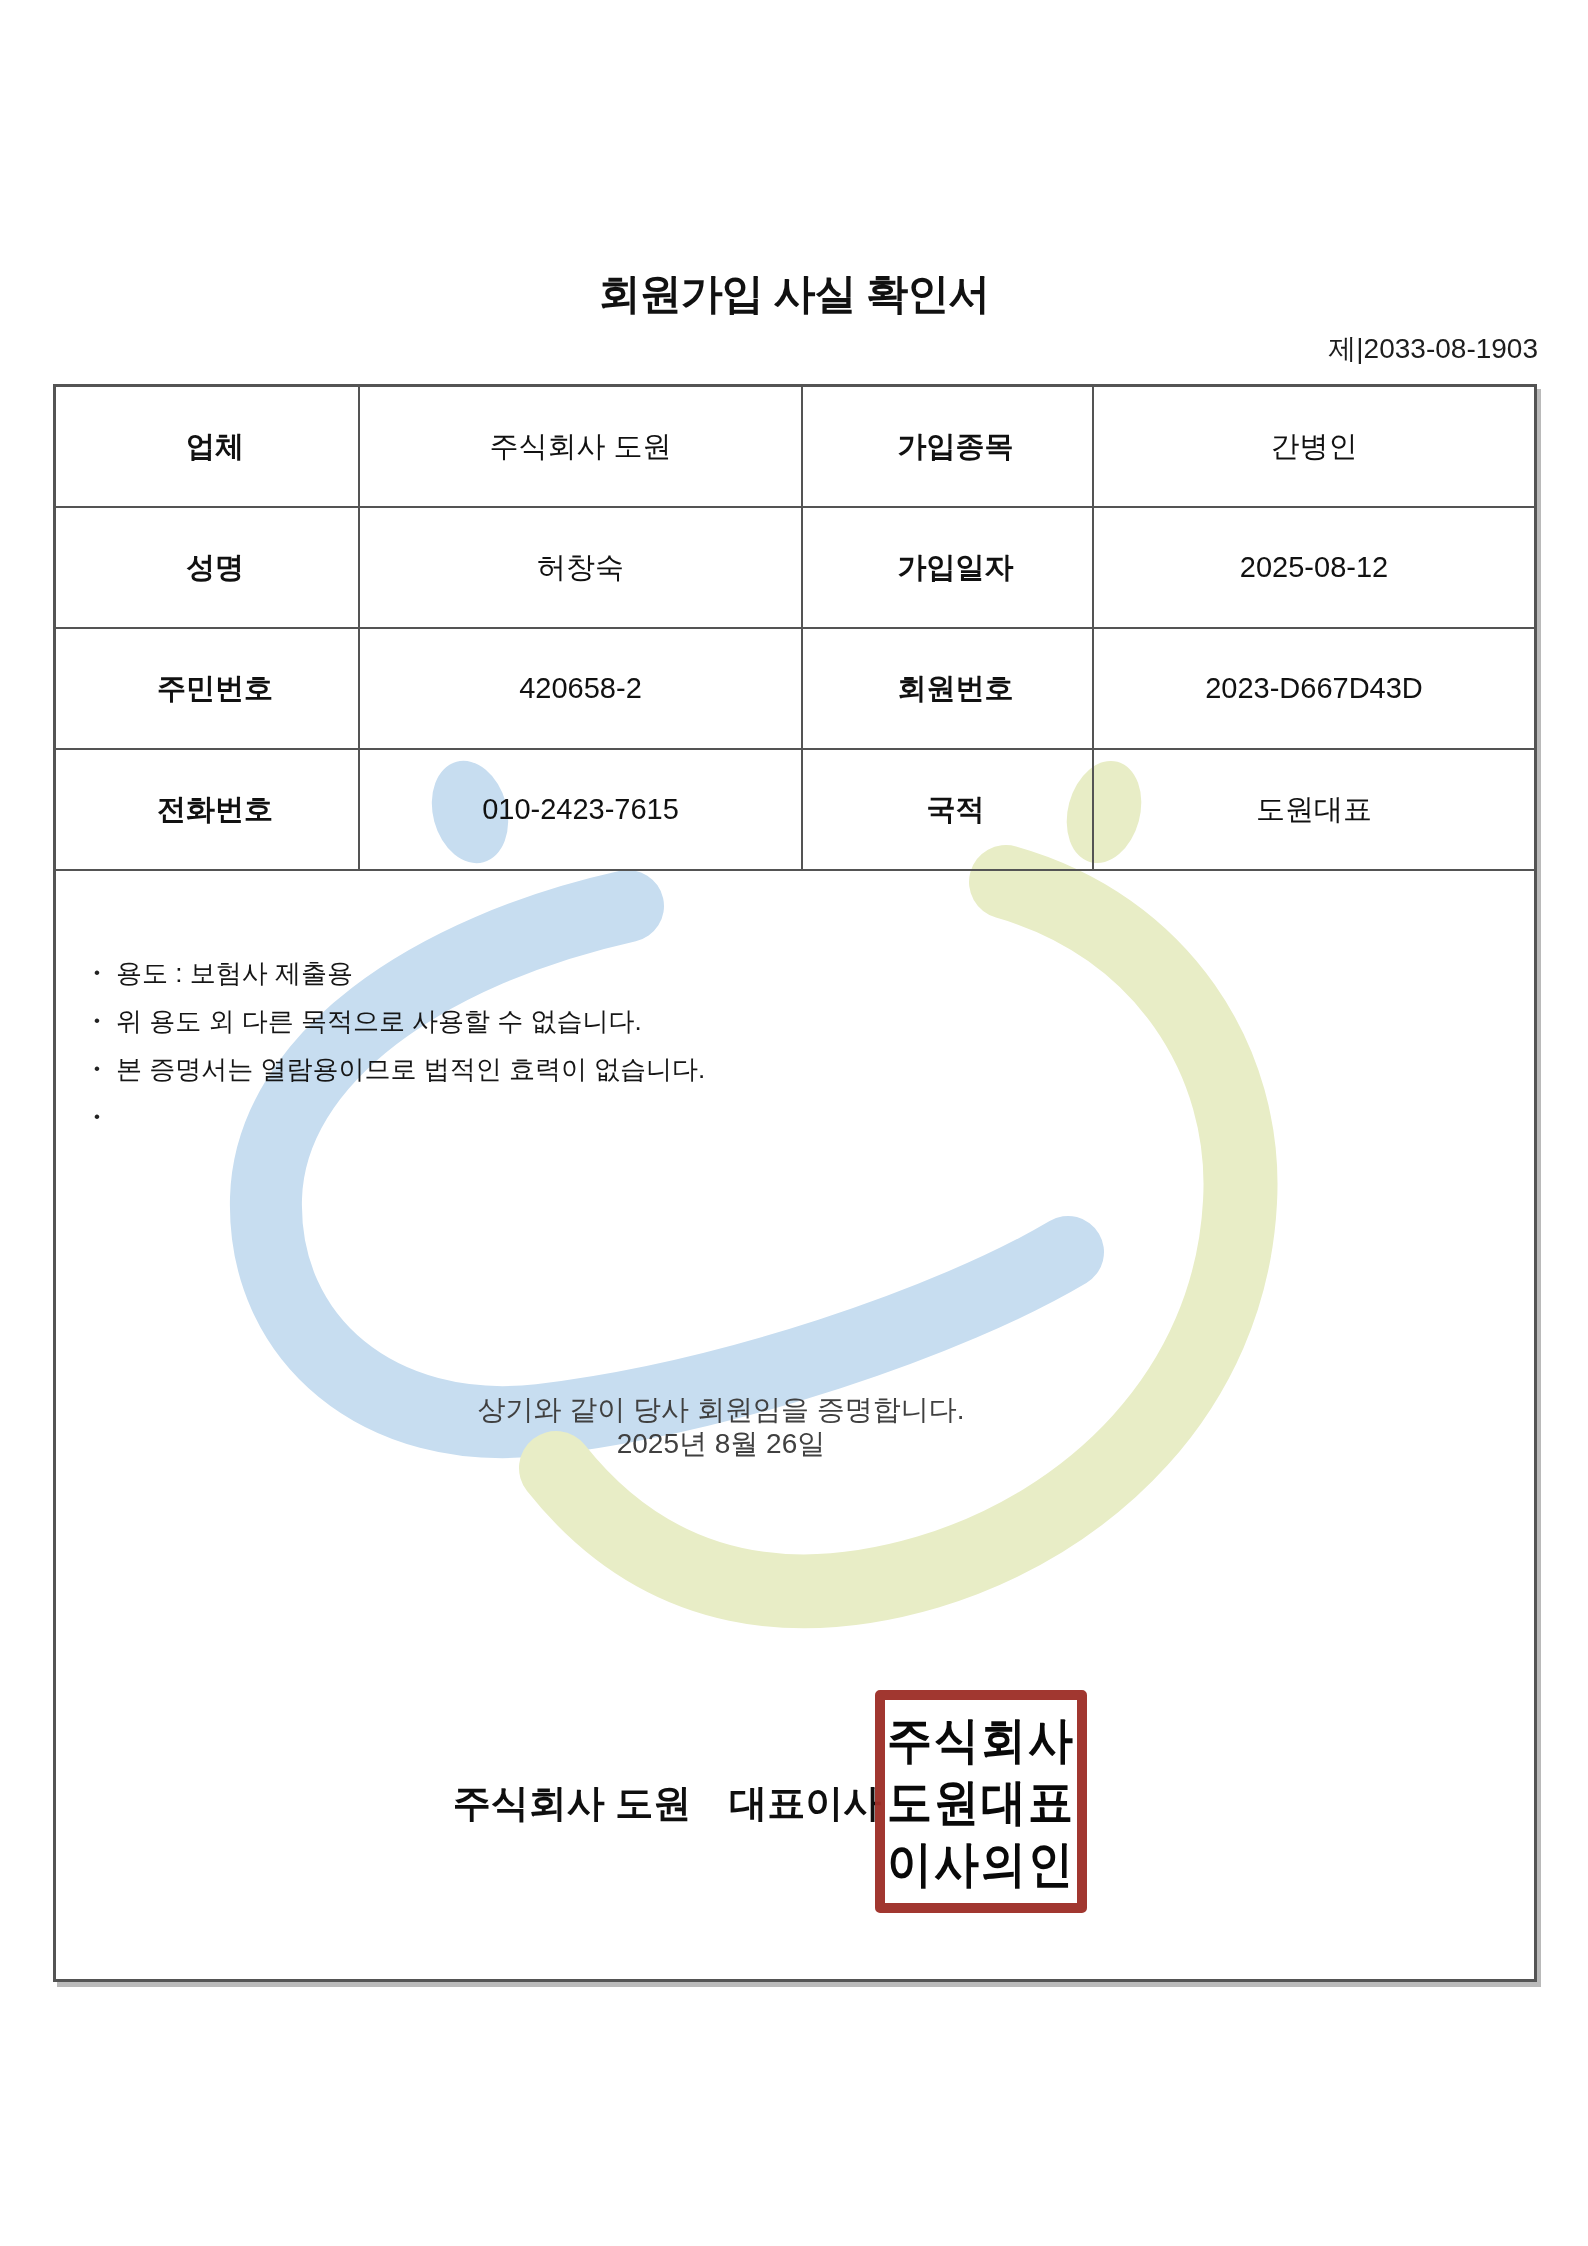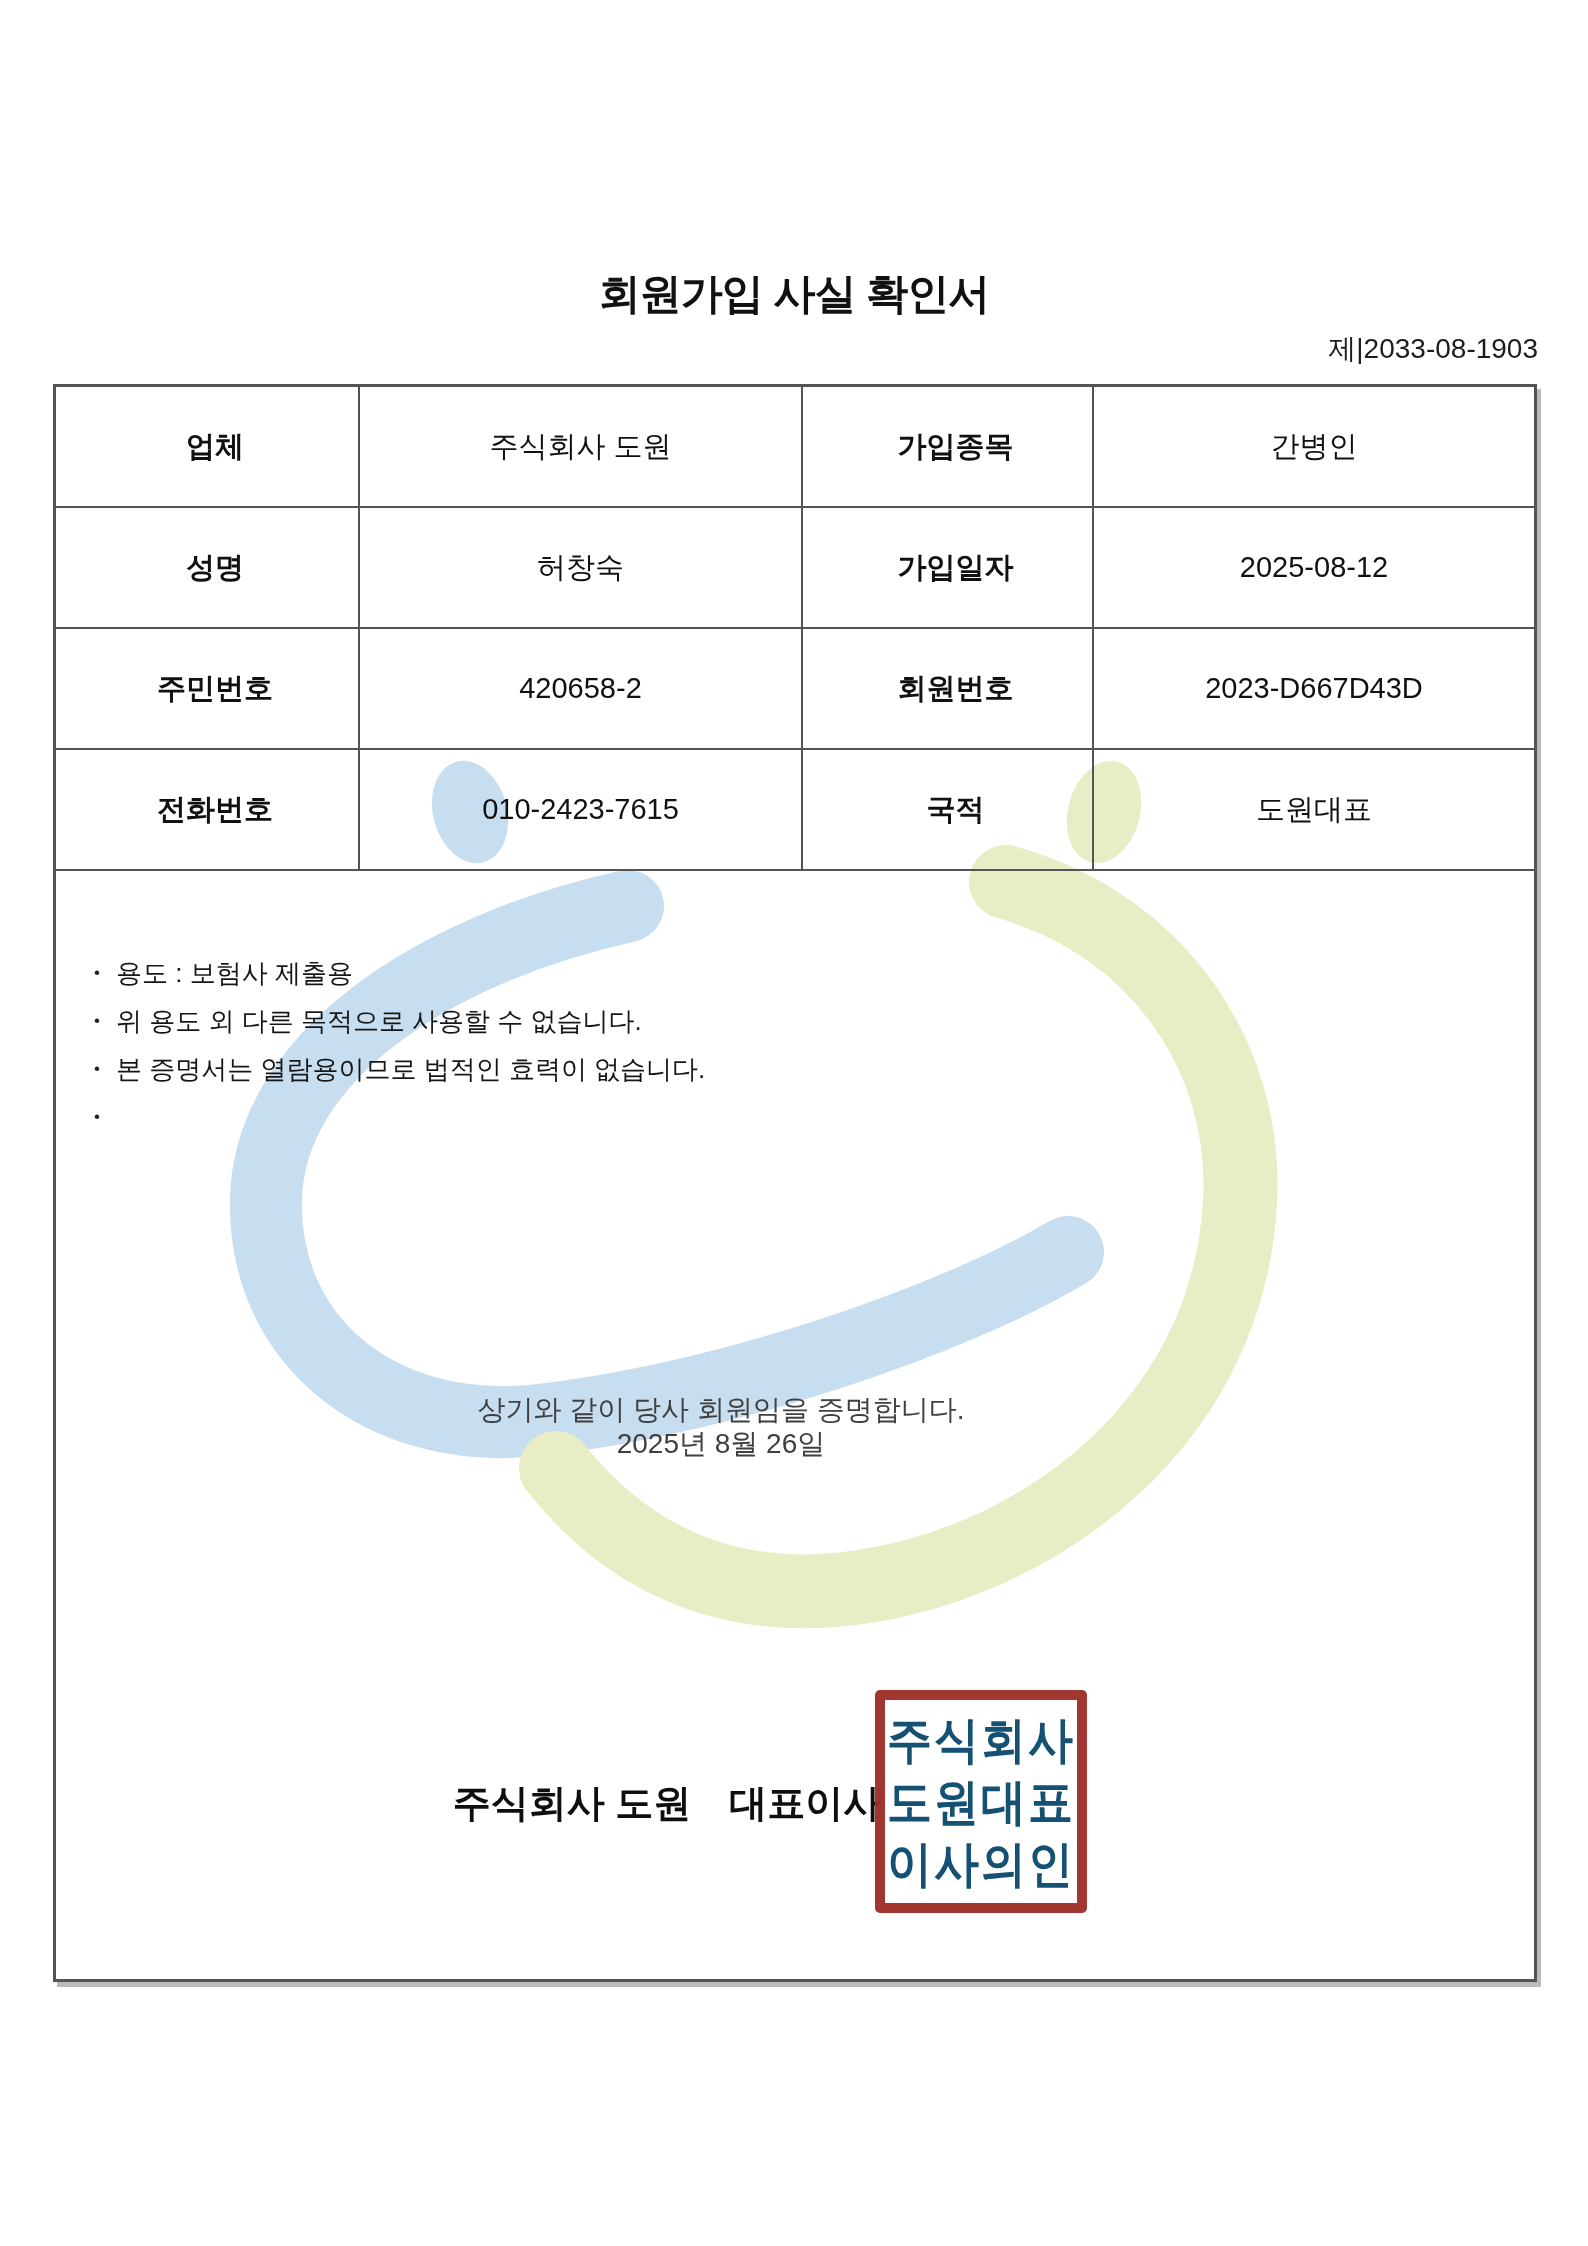--- a/index.html
+++ b/index.html
@@ -76,21 +76,21 @@
     position:absolute;left:0;top:906px;width:1222px;
     display:flex;justify-content:center;gap:38px;
     font-size:38px;line-height:52px;font-weight:700;color:#0f0f0f;
   }
   .seal{
     position:absolute;left:819px;top:819px;
     width:212px;height:223px;box-sizing:border-box;
     border:10px solid #9e2f28;border-radius:5px;
     display:flex;flex-direction:column;
     justify-content:space-evenly;align-items:center;
-    color:#0c4a6e;
+    color:#000000;
     opacity:0.96;
   }
   .seal-row{
     font-size:45px;font-weight:800;line-height:1;
     letter-spacing:2px;white-space:nowrap;
     transform:scaleY(1.1);
   }
 </style>
 </head>
 <body>

